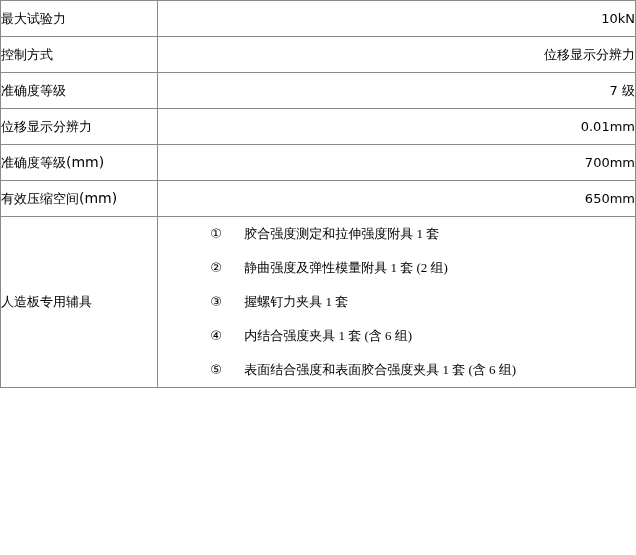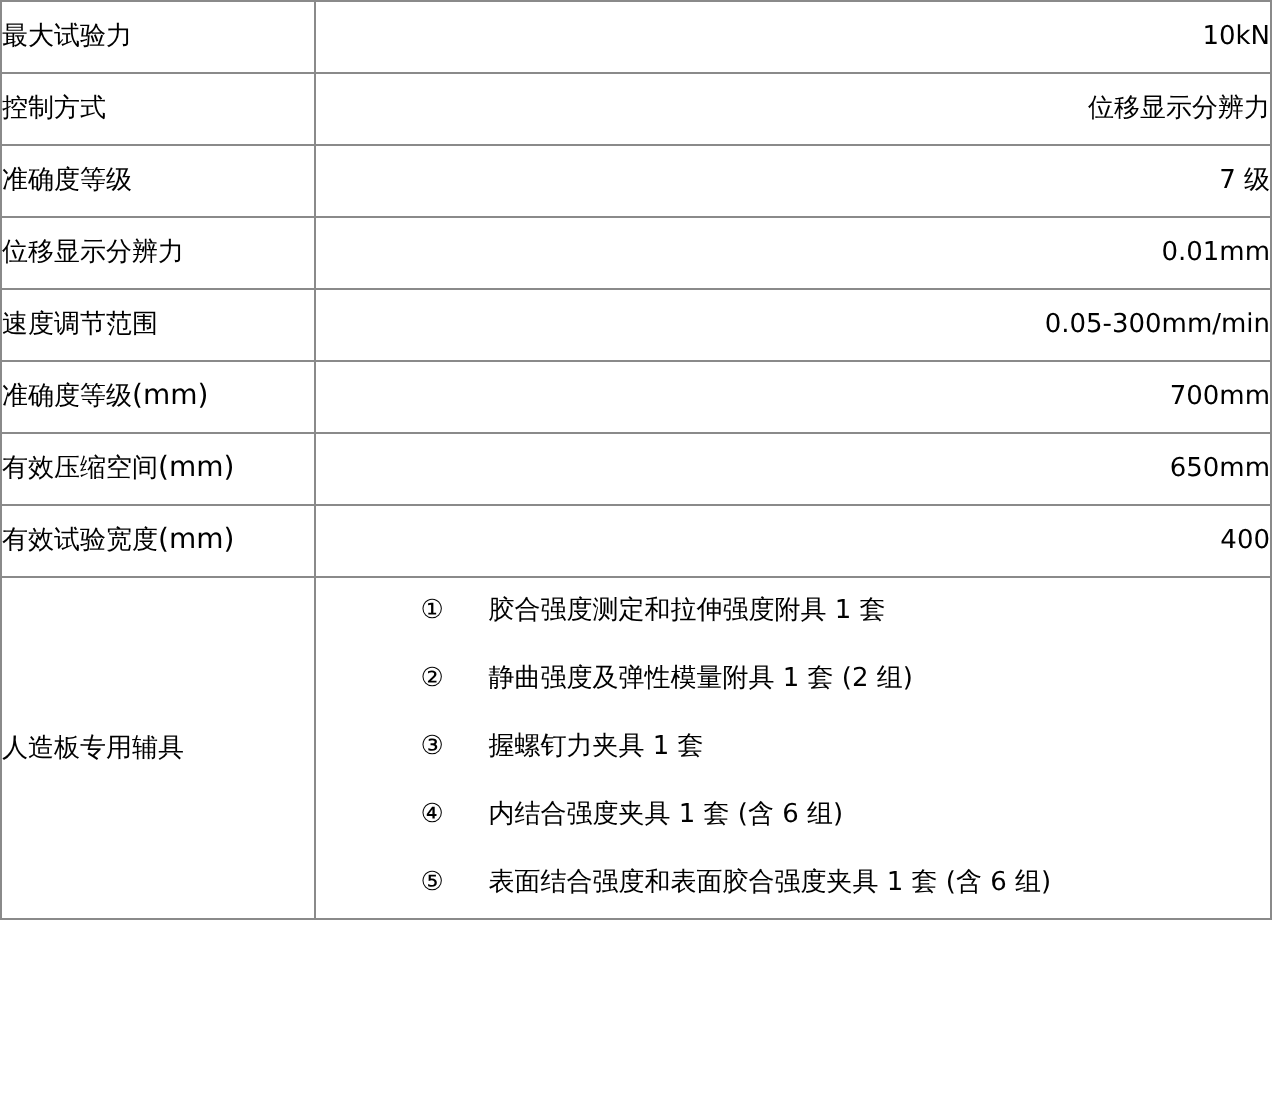--- a/index.html
+++ b/index.html
@@ -71,20 +71,21 @@
     align-items: flex-start;
   }
   .acc-num {
     display: inline-block;
     width: 34px;
     flex: 0 0 34px;
     font-size: 13px;
   }
   .acc-text {
     display: inline-block;
+    font-family: Liberation Serif, serif;
   }
 </style>
 </head>
 <body>
 
 <table class="spec-table">
   <colgroup>
     <col class="col-label">
     <col class="col-value">
   </colgroup>
@@ -99,34 +100,26 @@
     </tr>
     <tr>
       <td class="label-cell">准确度等级</td>
       <td class="value-cell">7 级</td>
     </tr>
     <tr>
       <td class="label-cell">位移显示分辨力</td>
       <td class="value-cell">0.01mm</td>
     </tr>
     <tr>
-      <td class="label-cell">速度调节范围</td>
-      <td class="value-cell">0.05-300mm/min</td>
-    </tr>
-    <tr>
       <td class="label-cell"><span>准确度等级</span><span class="unit">(mm)</span></td>
       <td class="value-cell">700mm</td>
     </tr>
     <tr>
       <td class="label-cell"><span>有效压缩空间</span><span class="unit">(mm)</span></td>
       <td class="value-cell">650mm</td>
-    </tr>
-    <tr>
-      <td class="label-cell"><span>有效试验宽度</span><span class="unit">(mm)</span></td>
-      <td class="value-cell">400</td>
     </tr>
     <tr>
       <td class="accessories-label">人造板专用辅具</td>
       <td class="accessories-cell">
         <ul class="acc-list">
           <li>
             <span class="acc-num">①</span>
             <span class="acc-text">胶合强度测定和拉伸强度附具 1 套</span>
           </li>
           <li>

